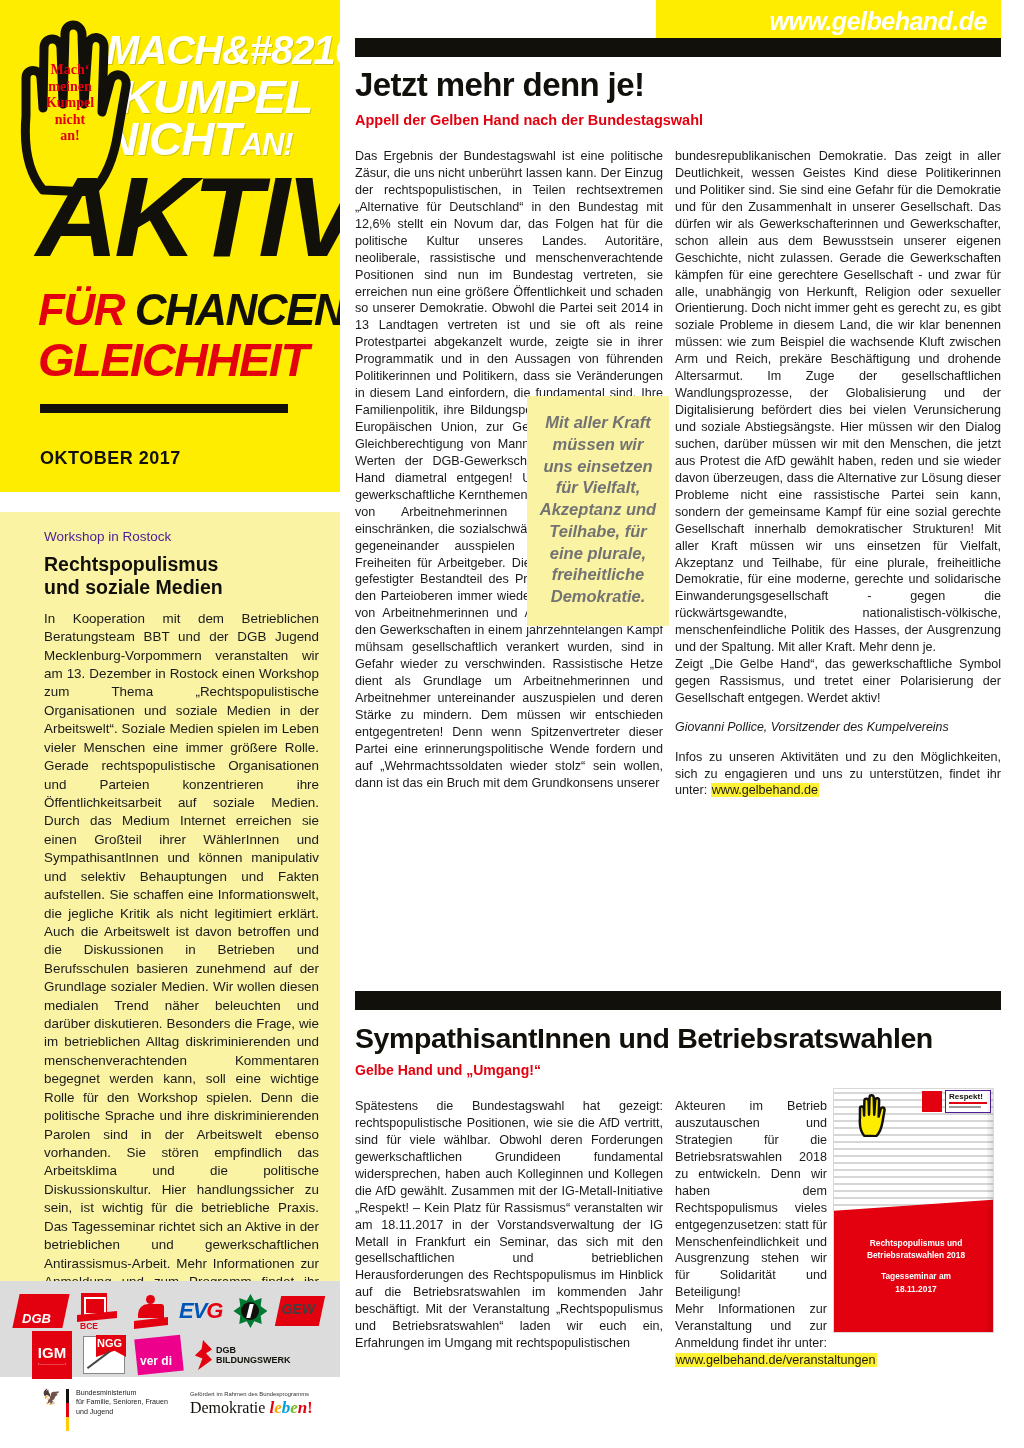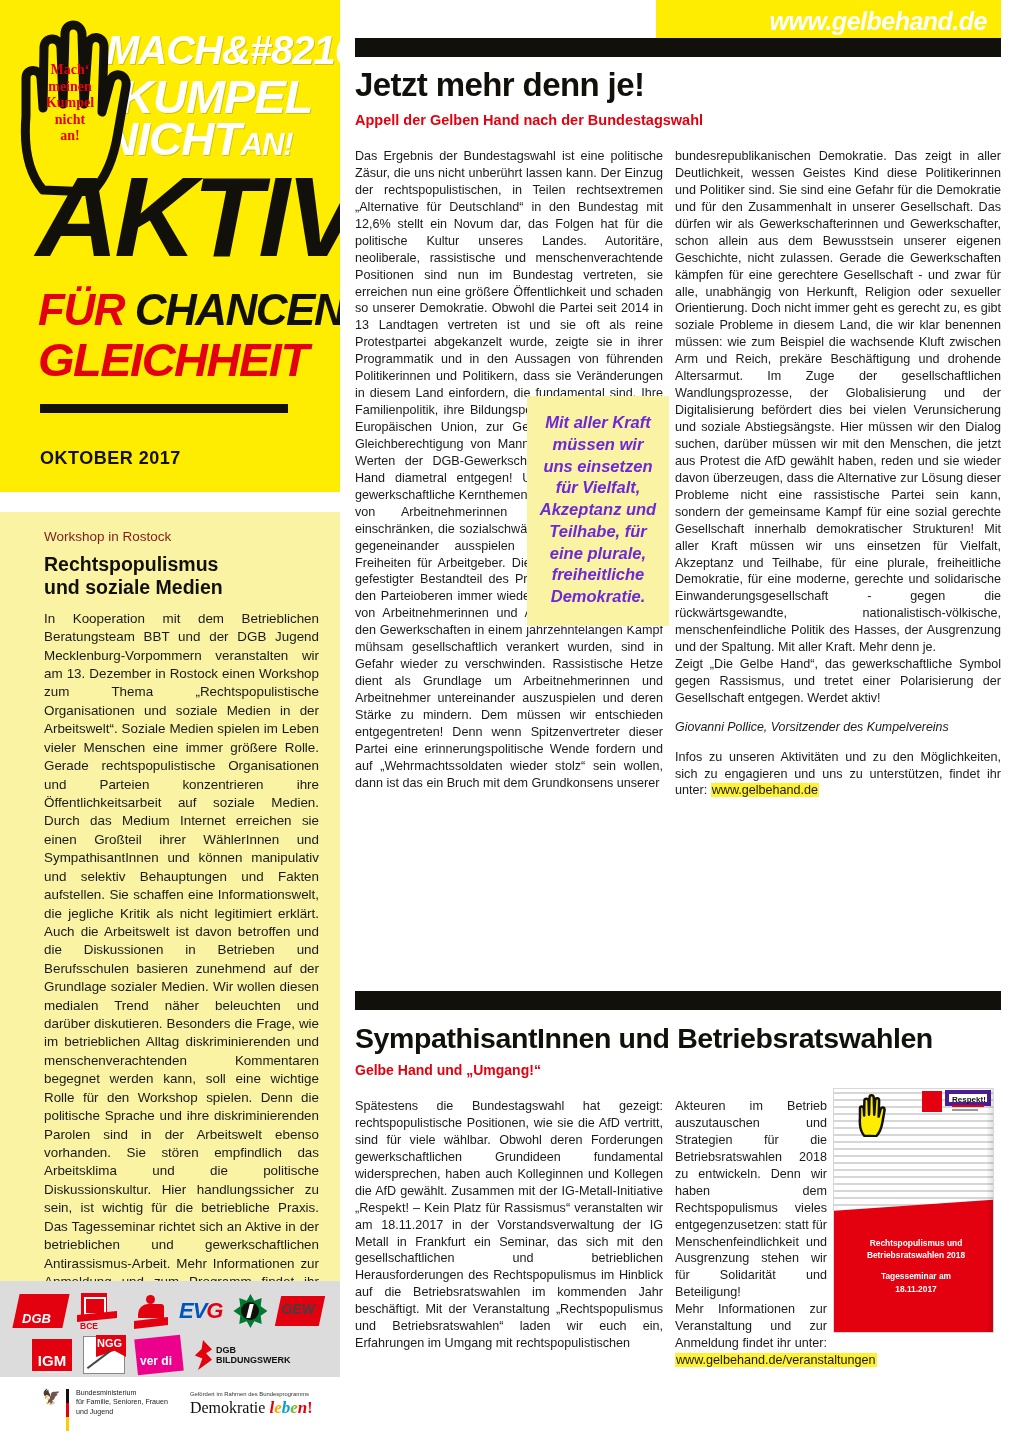--- a/index.html
+++ b/index.html
@@ -117,21 +117,21 @@
   
   .sidebar-box {
     position: absolute;
     left: 0; top: 512px;
     width: 340px;
     min-height: 768px;
     background: #FAF3A3;
     padding: 17px 21px 14px 44px;
   }
   .sb-kicker {
-    font-size: 13.5px; color: #7f1d1d;
+    font-size: 13.5px; color: #4c1d95;
     margin-bottom: 9px;
   }
   .sb-title {
     font-size: 19.5px; font-weight: bold;
     color: #12100B; line-height: 1.2;
     margin-bottom: 10px;
   }
   .sb-body {
     font-size: 13.4px; line-height: 1.375;
     color: #1a1a1a; text-align: justify;
@@ -224,21 +224,21 @@
   .lg-star .inner {
     position: absolute; left: 8px; top: 8px;
     width: 18px; height: 18px; border-radius: 50%;
     background: #12100B;
   }
   .lg-star .inner:after {
     content: ""; position: absolute; left: 7px; top: 2px;
     width: 4px; height: 14px; background: #fff;
     transform: skewX(-14deg);
   }
-  .lg-igm { width: 40px; height: 32px; position: relative; }
+  .lg-igm { width: 40px; height: 48px; position: relative; }
   .lg-igm .bg {
     position: absolute; inset: 0; background: #E3000F;
   }
   .lg-igm .tri {
     position: absolute; left: 5px; top: 5px;
     width: 30px; height: 30px;
     border: 2px solid #fff;
     clip-path: polygon(50% 6%,96% 94%,4% 94%);
   }
   .lg-igm span {
@@ -370,21 +370,21 @@
   .col-b { left: 320px; width: 326px; }
 
   .pullquote {
     position: absolute;
     left: 172px; top: 248px;
     width: 142px;
     background: #FAF3A3;
     padding: 16px 12px 18px 12px;
     font-size: 16.5px; line-height: 1.32;
     font-style: italic; font-weight: bold;
-    color: #6d28d9; text-align: center;
+    color: #737373; text-align: center;
     z-index: 5;
   }
 
   .byline {
     font-style: italic; font-size: 12.4px;
     color: #1a1a1a; margin-top: 12px;
   }
   .infos { margin-top: 13px; }
 
   .rule-2 { top: 991px; }
@@ -429,22 +429,22 @@
     position: absolute; left: 88px; top: 2px;
     width: 20px; height: 21px; background: #E3000F;
   }
   .flyer-igm:after {
     content: ""; position: absolute; left: 3px; top: 3px;
     width: 14px; height: 14px; border: 1.5px solid #fff;
     clip-path: polygon(50% 6%,96% 94%,4% 94%);
   }
   .flyer-respekt {
     position: absolute; left: 111px; top: 1px;
-    width: 46px; height: 16px;
-    background: #fff; border: 4px solid #4c1d95;
+    width: 46px; height: 23px;
+    background: #fff; border: 1px solid #4c1d95;
   }
   .flyer-respekt .rtxt {
     position: absolute; left: 3px; top: 1px;
     font-size: 8px; font-weight: bold; color: #12100B;
   }
   .flyer-respekt .rline {
     position: absolute; left: 3px; top: 11px; right: 3px;
     height: 2px; background: #E3000F;
   }
   .flyer-respekt .rline2 {

